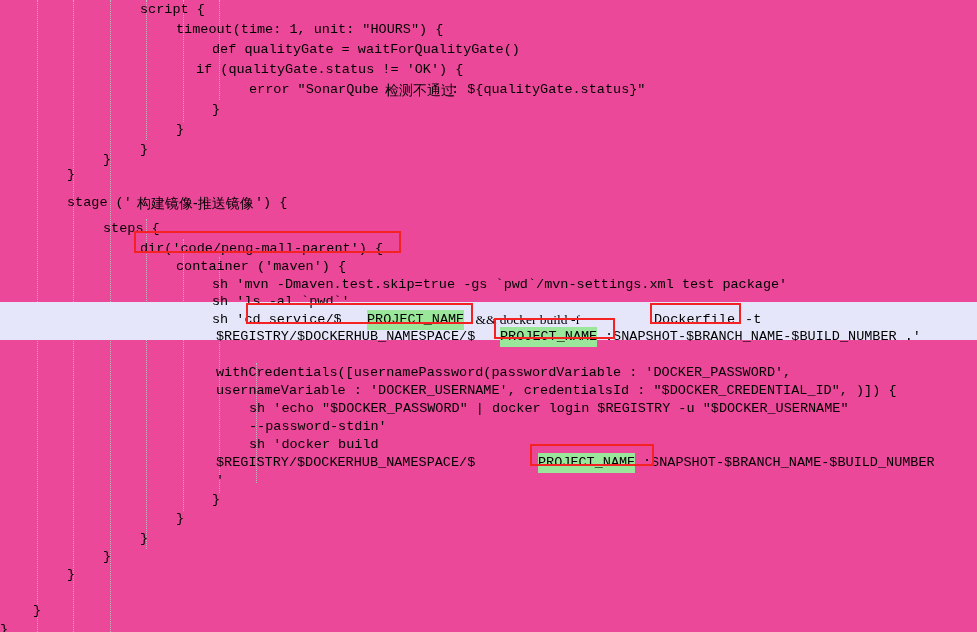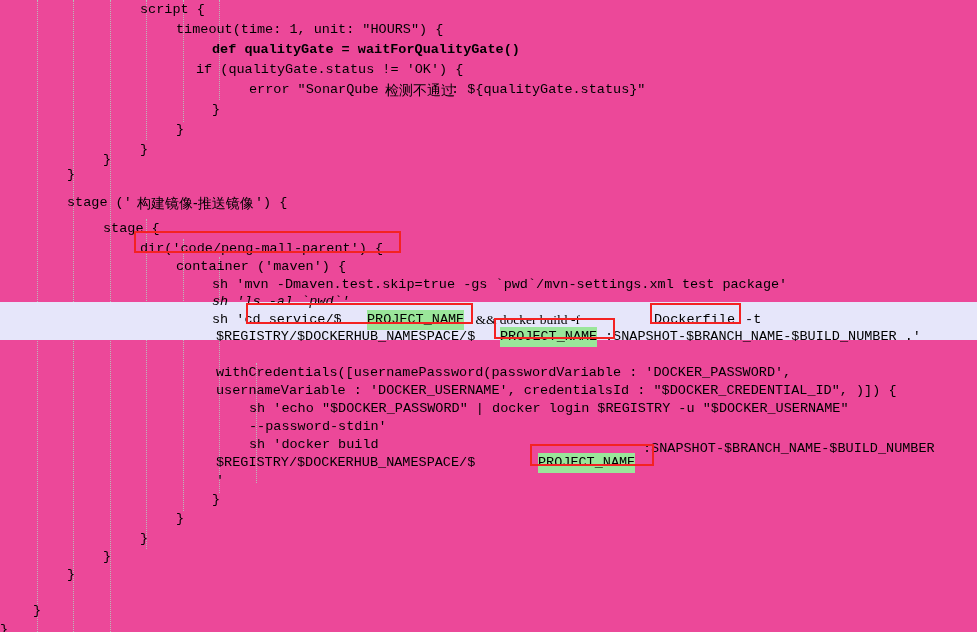--- a/index.html
+++ b/index.html
@@ -94,54 +94,54 @@
     <div class="guide" style="left:219px;top:0;height:100px"></div>
     <div class="guide" style="left:219px;top:257px;height:236px"></div>
     <div class="guide" style="left:256px;top:363px;height:120px"></div>
   </div>
 
   <div class="sel-band" id="sel-band" style="top: 302px; height: 38px;"></div>
 
   <div class="code-layer" id="code-layer">
       <div class="line" style="left: 140px; top: 0px;">script {</div>
       <div class="line" style="left: 176px; top: 20px;">timeout(time: 1, unit: "HOURS") {</div>
-      <div class="line" style="left: 212px; top: 40px; font-weight: bold;">def qualityGate = waitForQualityGate()</div>
+      <div class="line" style="left: 212px; top: 40px;">def qualityGate = waitForQualityGate()</div>
       <div class="line" style="left: 196px; top: 60px;">if (qualityGate.status != 'OK') {</div>
       <div class="line" style="left: 249px; top: 80px;">error "SonarQube </div>
       <div class="line cn" style="left: 385px; top: 80px;">检测不通过</div>
       <div class="line" style="left: 451px; top: 80px;">: ${qualityGate.status}"</div>
       <div class="line" style="left: 212px; top: 100px;">}</div>
       <div class="line" style="left: 176px; top: 120px;">}</div>
       <div class="line" style="left: 140px; top: 140px;">}</div>
       <div class="line" style="left: 103px; top: 150px;">}</div>
       <div class="line" style="left: 67px; top: 165px;">}</div>
       <div class="line" style="left: 67px; top: 193px;">stage ('</div>
       <div class="line cn" style="left: 137px; top: 193px;">构建镜像-推送镜像</div>
       <div class="line" style="left: 255px; top: 193px;">') {</div>
-      <div class="line" style="left: 103px; top: 219px;">stage {</div>
+      <div class="line" style="left: 103px; top: 219px;">steps {</div>
       <div class="line" style="left: 140px; top: 239px;">dir('code/peng-mall-parent') {</div>
       <div class="line" style="left: 176px; top: 257px;">container ('maven') {</div>
       <div class="line" style="left: 212px; top: 275px;">sh 'mvn -Dmaven.test.skip=true -gs `pwd`/mvn-settings.xml test package'</div>
-      <div class="line" style="left: 212px; top: 292px; font-style: italic;">sh 'ls -al `pwd`'</div>
+      <div class="line" style="left: 212px; top: 292px;">sh 'ls -al `pwd`'</div>
       <div class="line" style="left: 212px; top: 310px;">sh 'cd service/$</div>
       <div class="line hl-green" style="left: 367px; top: 310px;">PROJECT_NAME</div>
       <div class="line" style="left: 472px; top: 310px; font-family: Liberation Serif, serif;"> &amp;&amp; docker build -f </div>
       <div class="line" style="left: 654px; top: 310px;">Dockerfile</div>
       <div class="line" style="left: 737px; top: 310px;"> -t</div>
       <div class="line" style="left: 216px; top: 327px;">$REGISTRY/$DOCKERHUB_NAMESPACE/$</div>
       <div class="line hl-green" style="left: 500px; top: 327px;">PROJECT_NAME</div>
       <div class="line" style="left: 605px; top: 327px;">:SNAPSHOT-$BRANCH_NAME-$BUILD_NUMBER .'</div>
       <div class="line" style="left: 216px; top: 363px;">withCredentials([usernamePassword(passwordVariable : 'DOCKER_PASSWORD',</div>
       <div class="line" style="left: 216px; top: 381px;">usernameVariable : 'DOCKER_USERNAME', credentialsId : "$DOCKER_CREDENTIAL_ID", )]) {</div>
       <div class="line" style="left: 249px; top: 399px;">sh 'echo "$DOCKER_PASSWORD" | docker login $REGISTRY -u "$DOCKER_USERNAME"</div>
       <div class="line" style="left: 249px; top: 417px;">--password-stdin'</div>
       <div class="line" style="left: 249px; top: 435px;">sh 'docker build</div>
       <div class="line" style="left: 216px; top: 453px;">$REGISTRY/$DOCKERHUB_NAMESPACE/$</div>
       <div class="line hl-green" style="left: 538px; top: 453px;">PROJECT_NAME</div>
-      <div class="line" style="left: 643px; top: 439px;">:SNAPSHOT-$BRANCH_NAME-$BUILD_NUMBER</div>
+      <div class="line" style="left: 643px; top: 453px;">:SNAPSHOT-$BRANCH_NAME-$BUILD_NUMBER</div>
       <div class="line" style="left: 216px; top: 471px;">'</div>
       <div class="line" style="left: 212px; top: 490px;">}</div>
       <div class="line" style="left: 176px; top: 509px;">}</div>
       <div class="line" style="left: 140px; top: 529px;">}</div>
       <div class="line" style="left: 103px; top: 547px;">}</div>
       <div class="line" style="left: 67px; top: 565px;">}</div>
       <div class="line" style="left: 33px; top: 601px;">}</div>
       <div class="line" style="left: 0px; top: 620px;">}</div>
     </div>
 

